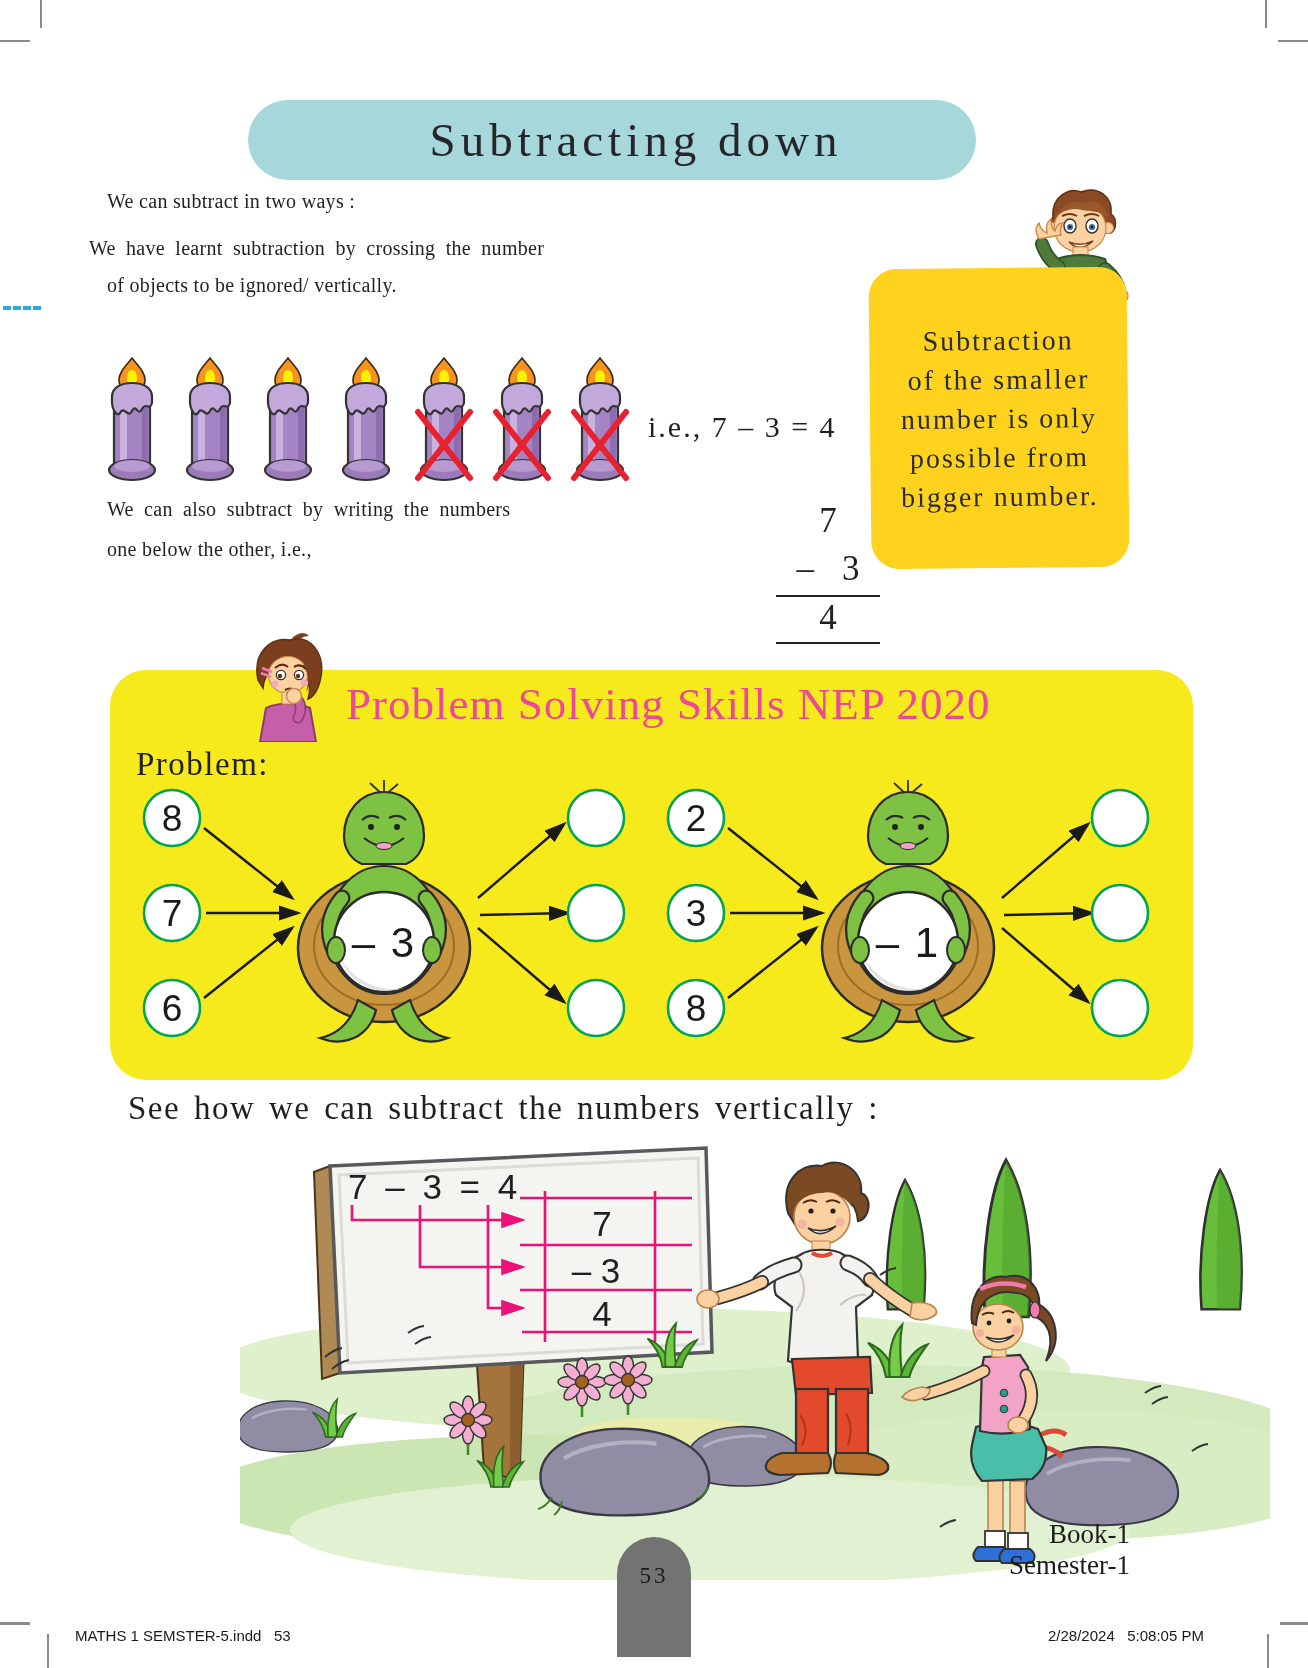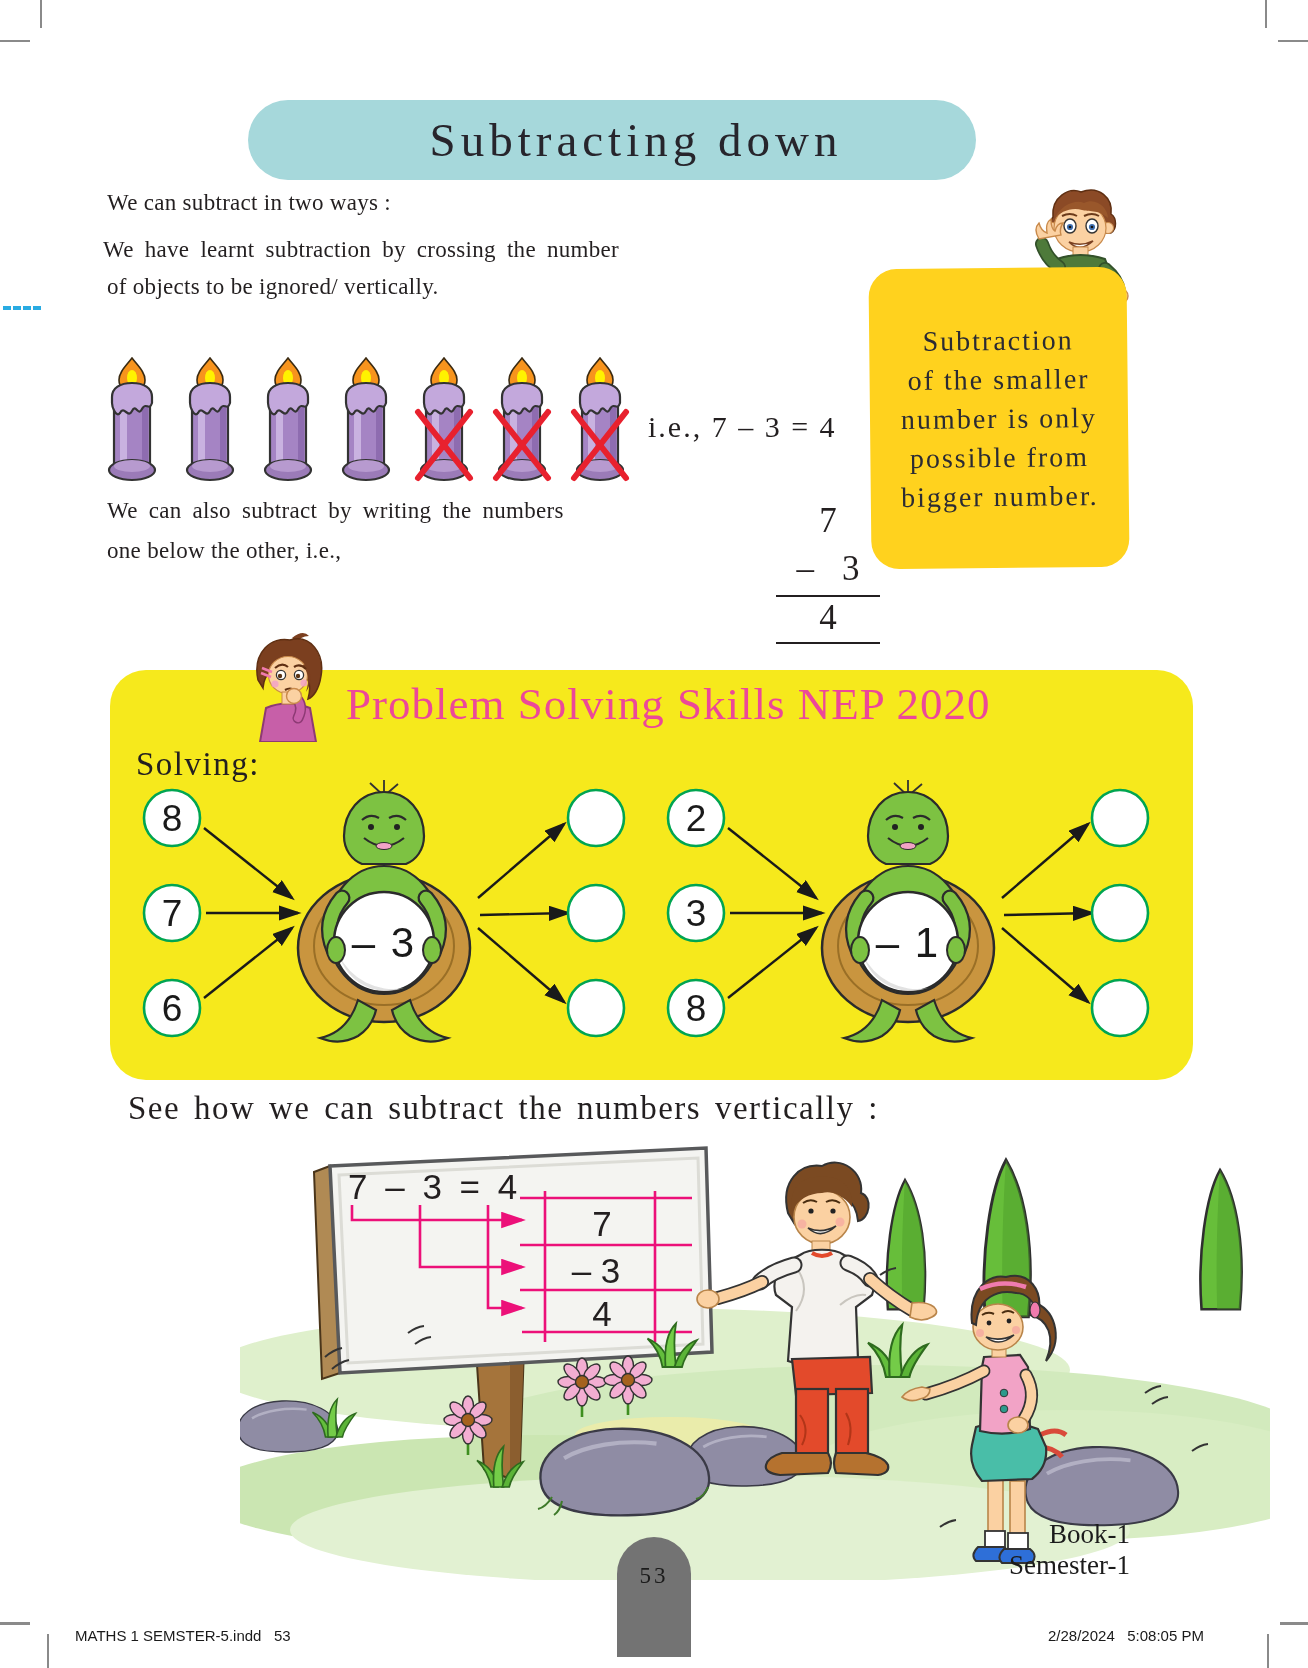--- a/index.html
+++ b/index.html
@@ -11,21 +11,21 @@
   
   .mark{position:absolute;background:#8a8a8a;}
 
   .dash-line{position:absolute;left:3px;top:306px;width:38px;border-top:4px dashed #29abe2;}
 
   
   .title-pill{left:248px;top:100px;width:728px;height:80px;background:#a6d8db;border-radius:42px;
               display:flex;align-items:center;justify-content:center;}
   .title-pill span{font-size:47px;letter-spacing:5px;color:#27252c;margin-left:48px;}
 
-  .t-body{font-size:23px;letter-spacing:.3px;font-family:Liberation Serif, serif;}
+  .t-body{font-size:20px;letter-spacing:.3px;font-family:Liberation Serif, serif;}
   .ws{word-spacing:5px;}
 
   
   .callout{left:870px;top:268px;width:258px;height:300px;background:#ffd21e;border-radius:28px;
            transform:rotate(-.6deg);z-index:2;display:flex;flex-direction:column;justify-content:center;
            text-align:center;font-size:28px;line-height:39px;letter-spacing:2px;color:#2b2b33;}
   .boy-note{left:1023px;top:183px;z-index:1;}
 
   
   .vsub{left:776px;top:498px;width:104px;font-size:35px;line-height:46px;text-align:center;}
@@ -140,21 +140,21 @@
   <div class="mark" style="left:47px;top:1634px;width:2px;height:34px"></div>
   <div class="mark" style="left:1280px;top:1622px;width:28px;height:3px"></div>
   <div class="mark" style="left:1267px;top:1634px;width:2px;height:34px"></div>
   <div class="dash-line"></div>
 
   <div class="abs title-pill">
     <span>Subtracting down</span>
   </div>
 
   <div class="abs t-body" style="left:107px;top:190px">We can subtract in two ways :</div>
-  <div class="abs t-body ws" style="left:103px;top:237px">We have learnt subtraction by crossing the number</div>
+  <div class="abs t-body ws" style="left:89px;top:237px">We have learnt subtraction by crossing the number</div>
   <div class="abs t-body" style="left:107px;top:274px">of objects to be ignored/ vertically.</div>
 
   <svg class="abs boy-note" width="110" height="150" viewBox="0 0 110 150">
     <path d="M30,34 C28,14 46,4 58,9 C76,2 90,15 88,31 C94,35 94,46 88,50 L34,52 C26,48 25,41 30,34 Z" fill="#8b4a26" stroke="#5f2f12" stroke-width="1.5"></path>
     <circle cx="29" cy="45" r="5.5" fill="#fbd1a2" stroke="#c98a4b"></circle>
     <circle cx="85" cy="45" r="5.5" fill="#fbd1a2" stroke="#c98a4b"></circle>
     <ellipse cx="57" cy="45" rx="26" ry="24" fill="#fbd1a2" stroke="#c98a4b" stroke-width="1.2"></ellipse>
     <path d="M31,37 C37,22 53,16 61,20 C73,14 85,25 85,35 C75,26 65,29 59,27 C49,24 37,28 31,37 Z" fill="#99572b"></path>
     <ellipse cx="47" cy="43" rx="6" ry="7" fill="#fff" stroke="#333" stroke-width="1.4"></ellipse>
     <ellipse cx="69" cy="43" rx="6" ry="7" fill="#fff" stroke="#333" stroke-width="1.4"></ellipse>
@@ -232,21 +232,21 @@
       <circle cx="66" cy="57" r="3.6" fill="#f2a3c6" opacity="0.85"></circle>
     <path d="M47,64 Q52,61 57,64" stroke="#5f2f12" stroke-width="2.2" fill="none"></path>
     <path d="M28,82 Q49,73 72,82 L78,116 L22,116 Z" fill="#c75fa8" stroke="#8d3a74" stroke-width="2"></path>
     <rect x="44" y="66" width="13" height="12" fill="#fbd1a2" stroke="#c98a4b"></rect>
     <path d="M60,92 Q66,80 58,72" stroke="#8d3a74" stroke-width="11" fill="none" stroke-linecap="round"></path>
     <path d="M60,92 Q66,80 58,72" stroke="#c75fa8" stroke-width="8" fill="none" stroke-linecap="round"></path>
     <circle cx="56" cy="70" r="7.5" fill="#fbd1a2" stroke="#c98a4b" stroke-width="1.4"></circle>
   </svg>
 
   <div class="abs nep-title">Problem Solving Skills NEP 2020</div>
-  <div class="abs subtract-label">Solving:</div>
+  <div class="abs subtract-label">Problem:</div>
 
   <svg class="abs diagram" style="left:128px;top:772px" width="510" height="280" viewBox="0 0 510 280">
     <g stroke="#1a1a1a" stroke-width="2.4">
       <line x1="76" y1="56" x2="164" y2="126" marker-end="url(#mk-b)"></line>
       <line x1="78" y1="141" x2="170" y2="141" marker-end="url(#mk-b)"></line>
       <line x1="76" y1="226" x2="164" y2="156" marker-end="url(#mk-b)"></line>
       <line x1="350" y1="126" x2="436" y2="52" marker-end="url(#mk-b)"></line>
       <line x1="352" y1="143" x2="440" y2="141" marker-end="url(#mk-b)"></line>
       <line x1="350" y1="156" x2="436" y2="230" marker-end="url(#mk-b)"></line>
     </g>

